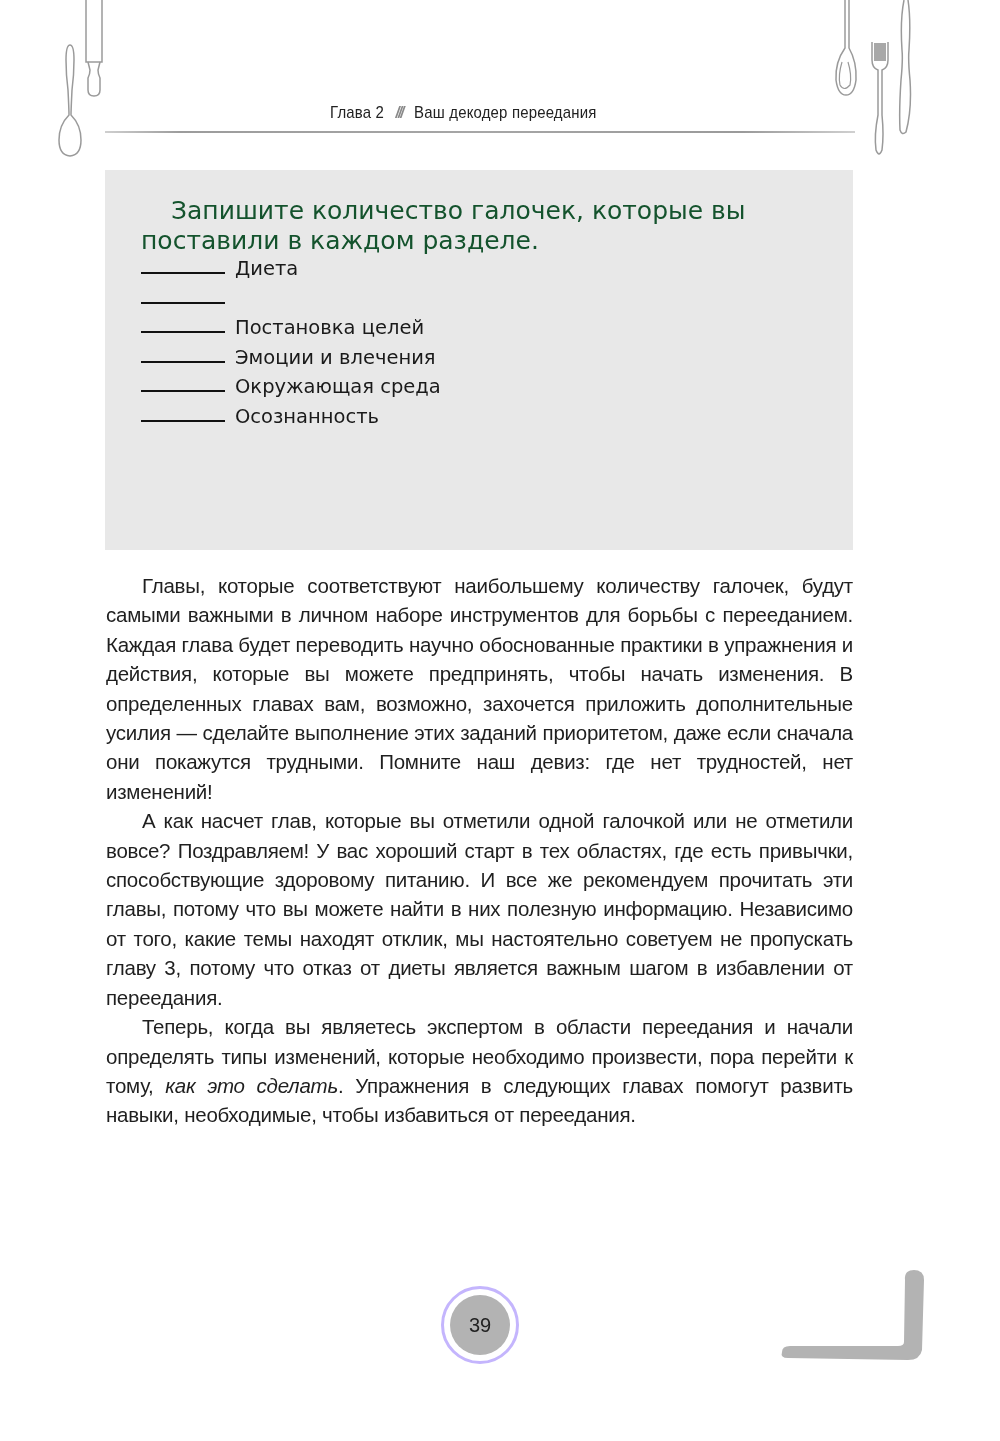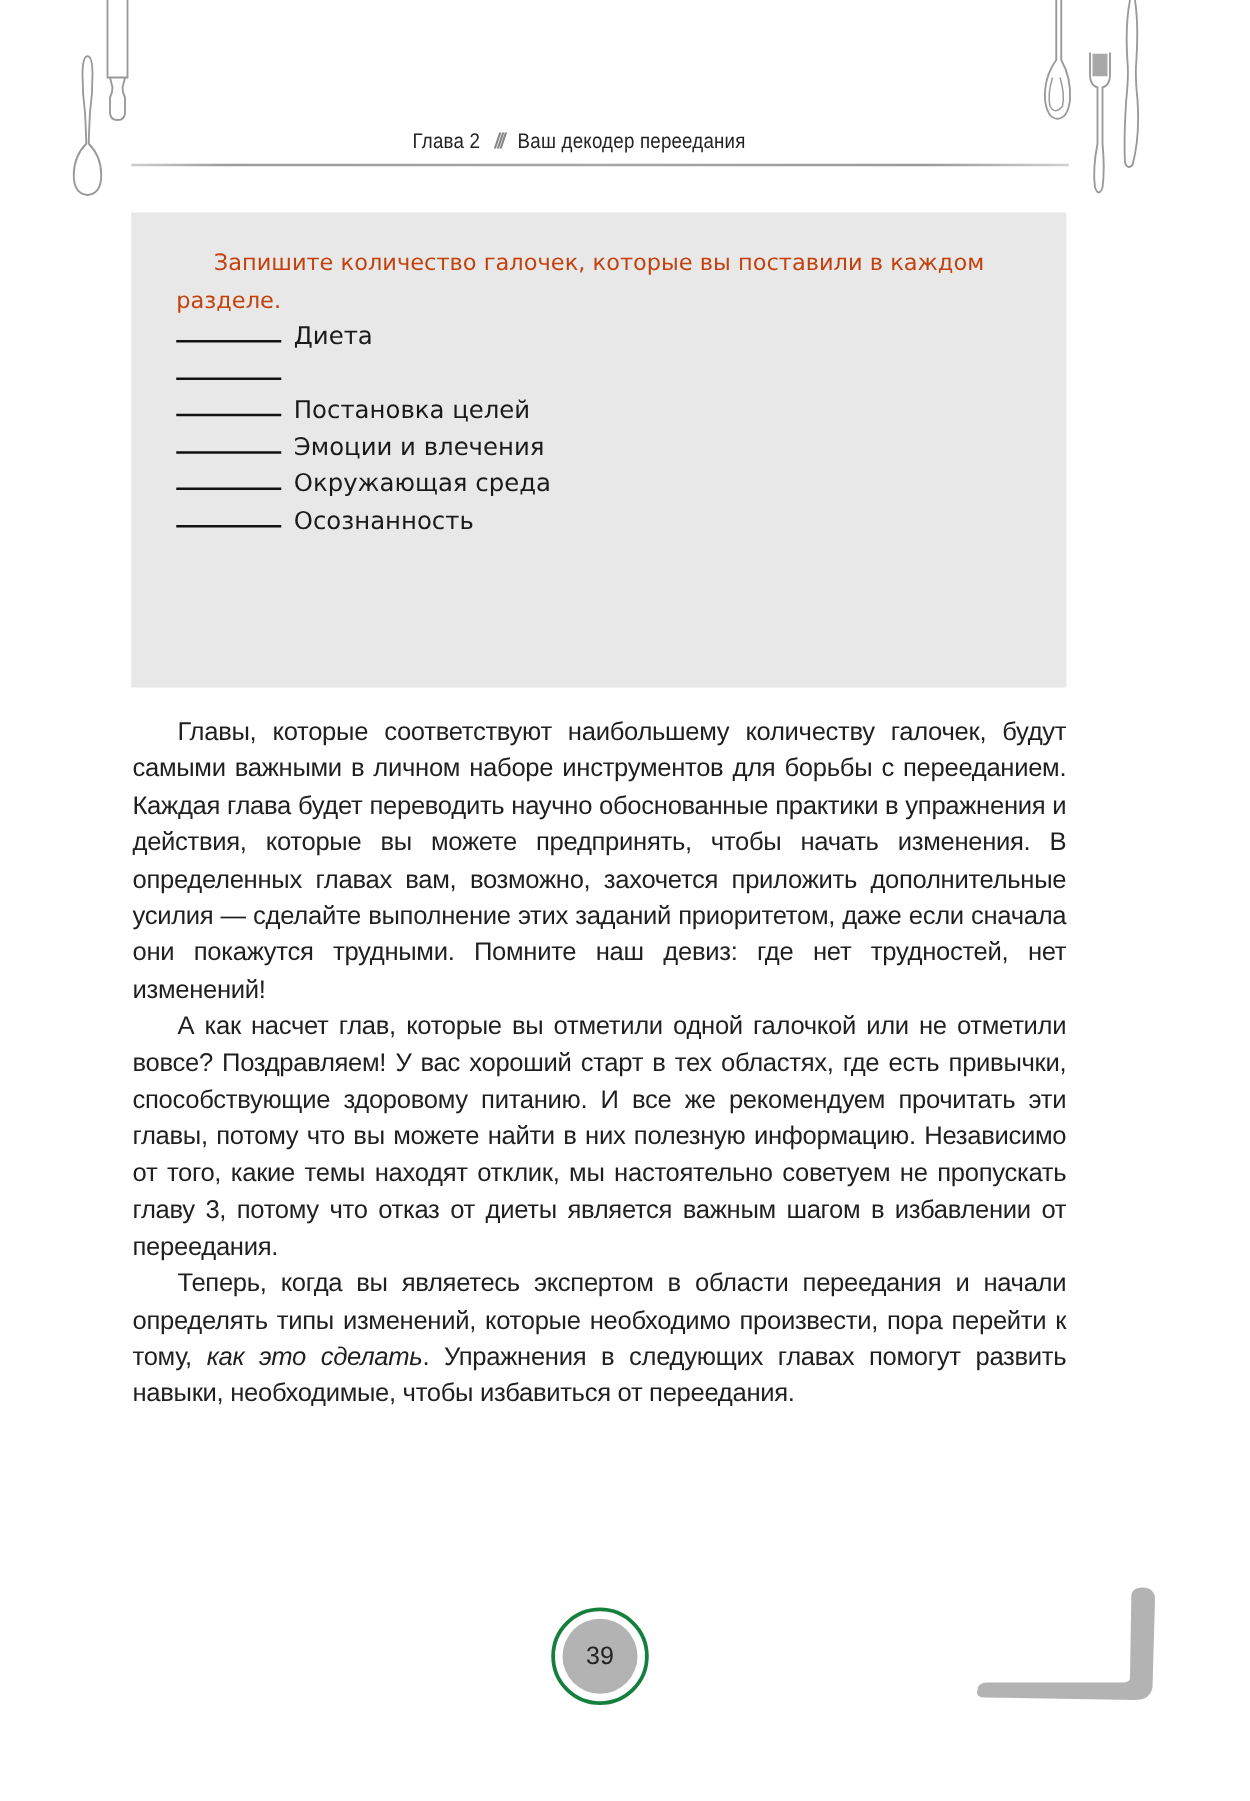--- a/index.html
+++ b/index.html
@@ -4,30 +4,30 @@
 <style>
   html, body { margin: 0; padding: 0; background: #ffffff; }
   body { width: 1000px; height: 1441px; position: relative; overflow: hidden; font-family: "DejaVu Sans", sans-serif; color: #1a1a1a; }
   .deco { position: absolute; }
   .header { position: absolute; left: 0; top: 96px; width: 824px; height: 40px; }
   .header-text { position: absolute; left: 330px; top: 7px; font-family: "Liberation Sans Narrow", "Liberation Sans", sans-serif; font-size: 17px; color: #222; white-space: nowrap; letter-spacing: 0.2px; transform: scaleX(0.88); transform-origin: left center; }
   .header-text .slashes { display: inline-block; color: #888; font-style: italic; margin: 0 8px; letter-spacing: -2px; font-weight: bold; }
   .header-rule { position: absolute; left: 105px; top: 35px; width: 750px; height: 2px; background: linear-gradient(90deg, #cfcfcf 0%, #9c9c9c 10%, #a6a6a6 50%, #9a9a9a 85%, #d0d0d0 100%); }
 
   .box { position: absolute; left: 105px; top: 170px; width: 748px; height: 380px; background: #e8e8e8; }
-  .box-intro { position: absolute; left: 36px; top: 26px; width: 700px; font-size: 18px; line-height: 29.5px; color: #c2410c; text-indent: 30px; }
+  .box-intro { position: absolute; left: 36px; top: 26px; width: 700px; font-size: 25px; line-height: 29.5px; color: #14532d; text-indent: 30px; }
   .box-list { position: absolute; left: 36px; top: 84px; margin: 0; padding: 0; list-style: none; }
   .box-list li { height: 29.5px; line-height: 29.5px; font-size: 19.5px; white-space: nowrap; }
   .blank { display: inline-block; width: 84px; height: 2px; background: #111; vertical-align: baseline; margin-right: 10px; position: relative; top: -1px; }
 
   .body-text { position: absolute; left: 106px; top: 571px; width: 747px; font-family: "Liberation Sans", sans-serif; font-size: 20.5px; line-height: 29.4px; color: #1f1f1f; text-align: justify; }
   .body-text p { margin: 0; text-indent: 36px; letter-spacing: -0.25px; }
   .body-text em { font-style: italic; }
 
-  .page-badge { position: absolute; left: 441px; top: 1286px; width: 78px; height: 78px; border-radius: 50%; border: 3px solid #15803d; box-sizing: border-box; background: #fff; }
+  .page-badge { position: absolute; left: 441px; top: 1286px; width: 78px; height: 78px; border-radius: 50%; border: 3px solid #c4b5fd; box-sizing: border-box; background: #fff; }
   .page-badge-inner { position: absolute; left: 6px; top: 6px; width: 60px; height: 60px; border-radius: 50%; background: #b3b3b3; text-align: center; line-height: 60px; font-size: 20px; color: #222; font-family: "Liberation Sans", sans-serif; }
 </style>
 </head>
 <body>
 
 <svg class="deco" style="left:80px;top:0" width="30" height="100" viewBox="0 0 30 100">
   <path d="M6 0 V62 H22 V0" fill="none" stroke="#9a9a9a" stroke-width="1.5"></path>
   <path d="M8 62 L10 70 Q10 74 8 78 V90 Q8 96 14 96 Q20 96 20 90 V78 Q18 74 18 70 L20 62" fill="none" stroke="#9a9a9a" stroke-width="1.5"></path>
 </svg>
 <svg class="deco" style="left:55px;top:40px" width="30" height="120" viewBox="0 0 30 120">

